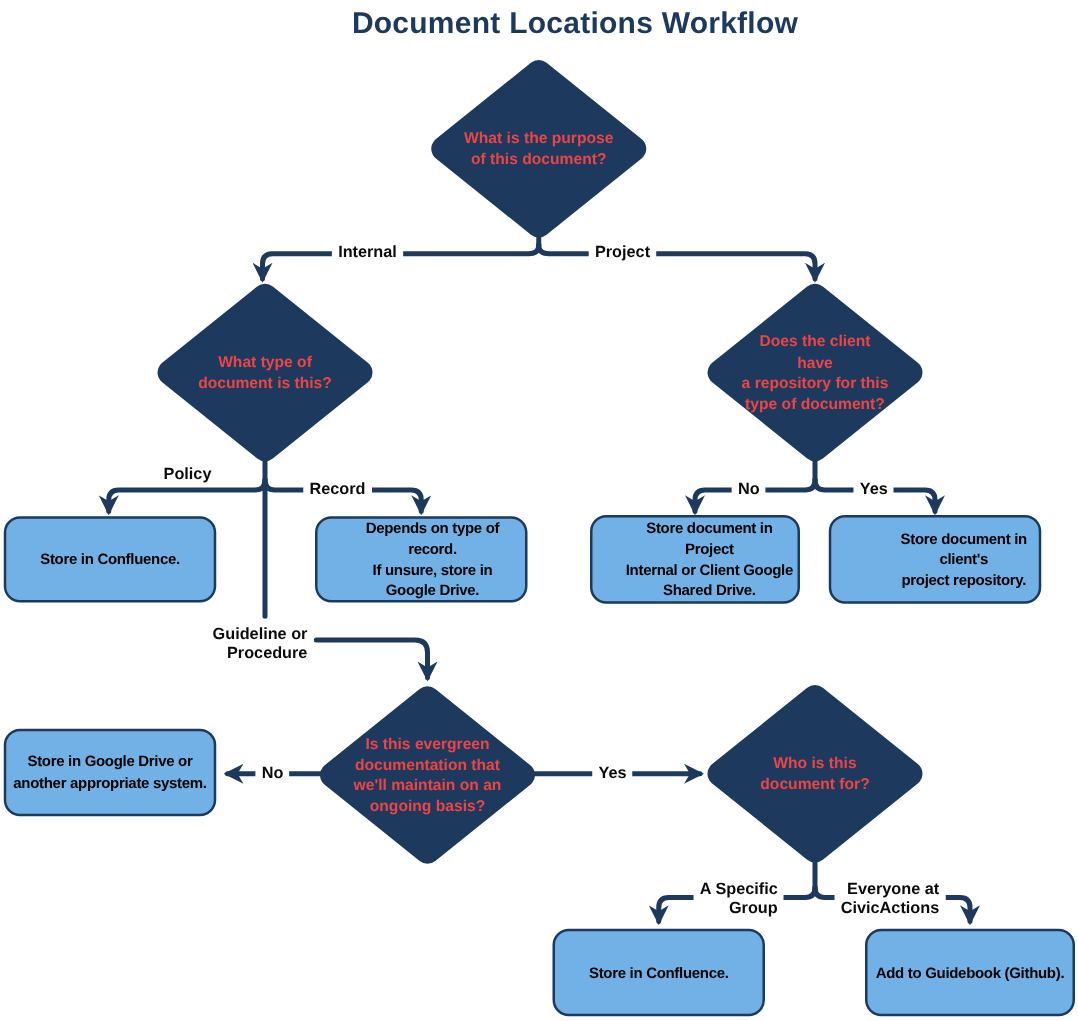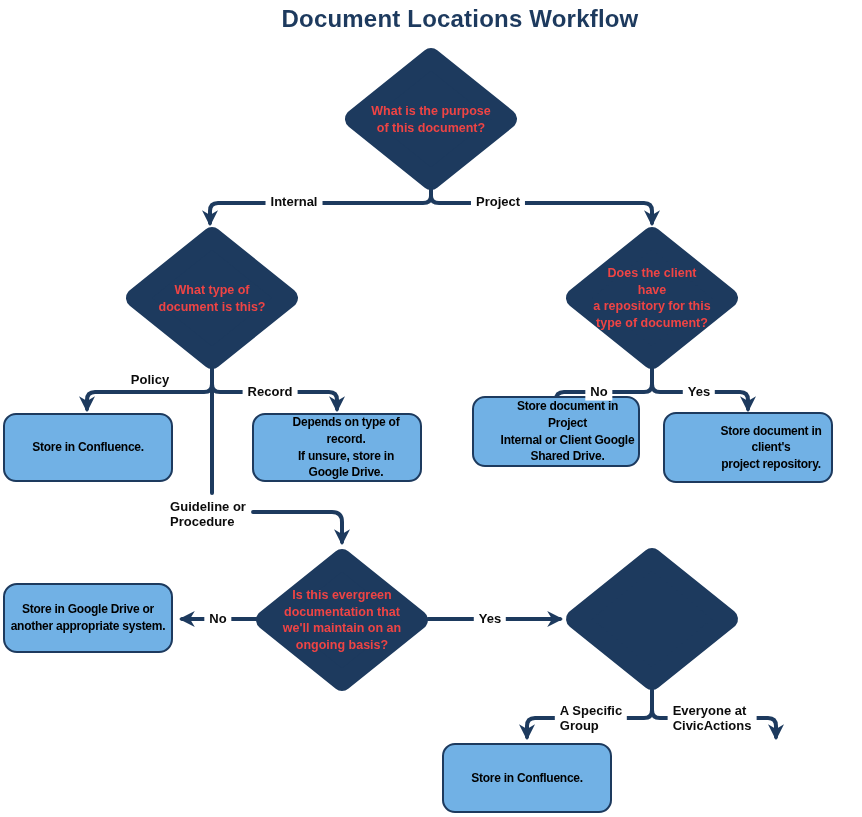--- a/index.html
+++ b/index.html
@@ -53,21 +53,21 @@
     padding:2px;
   }
   .edge-label{
     position:absolute;z-index:4;
     transform:translate(-50%,-50%);
     background:#ffffff;
     color:var(--label);
     font-size:13px;font-weight:bold;
     line-height:1.15;
     padding:1px 5px;
-    text-align:left;
+    text-align:right;
     white-space:pre-line;
   }
 </style>
 </head>
 <body>
 
 <div class="canvas">
 
   <div class="title">Document Locations Workflow</div>
 
@@ -110,33 +110,36 @@
   <div class="diamond-label" style="left:212px;top:298px;">What type of
 document is this?</div>
   <div class="diamond-label" style="left:652px;top:298px;">Does the client
 have
 a repository for this
 type of document?</div>
   <div class="diamond-label" style="left:342px;top:620px;">Is this evergreen
 documentation that
 we'll maintain on an
 ongoing basis?</div>
+  <div class="diamond-label" style="left:652px;top:619px;">Who is this
+document for?</div>
 
   <div class="box" style="left:3px;top:413px;width:170px;height:69px;">Store in Confluence.</div>
   <div class="box" style="left:252px;top:413px;width:170px;height:69px;padding-left:20px;">Depends on type of record.
 If unsure, store in
 Google Drive.</div>
-  <div class="box" style="left:472px;top:396px;width:168px;height:71px;padding-left:25px;">Store document in Project
+  <div class="box" style="left:472px;top:412px;width:168px;height:71px;padding-left:25px;">Store document in Project
 Internal or Client Google
 Shared Drive.</div>
   <div class="box" style="left:663px;top:412px;width:170px;height:71px;padding-left:48px;">Store document in client's
 project repository.</div>
-  <div class="box" style="left:3px;top:583px;width:170px;height:70px;border-radius:14px;">Store in Google Drive or
+  <div class="box" style="left:3px;top:583px;width:170px;height:70px;">Store in Google Drive or
 another appropriate system.</div>
   <div class="box" style="left:442px;top:743px;width:170px;height:70px;">Store in Confluence.</div>
+  <div class="box" style="left:692px;top:743px;width:168px;height:70px;">Add to Guidebook (Github).</div>
 
   <span class="edge-label" style="left:294px;top:202px;">Internal</span>
   <span class="edge-label" style="left:498px;top:202px;">Project</span>
   <span class="edge-label" style="left:150px;top:380px;">Policy</span>
   <span class="edge-label" style="left:270px;top:392px;">Record</span>
   <span class="edge-label" style="left:599px;top:392px;">No</span>
   <span class="edge-label" style="left:699px;top:392px;">Yes</span>
   <span class="edge-label" style="left:208px;top:515px;">Guideline or
 Procedure</span>
   <span class="edge-label" style="left:218px;top:619px;">No</span>

